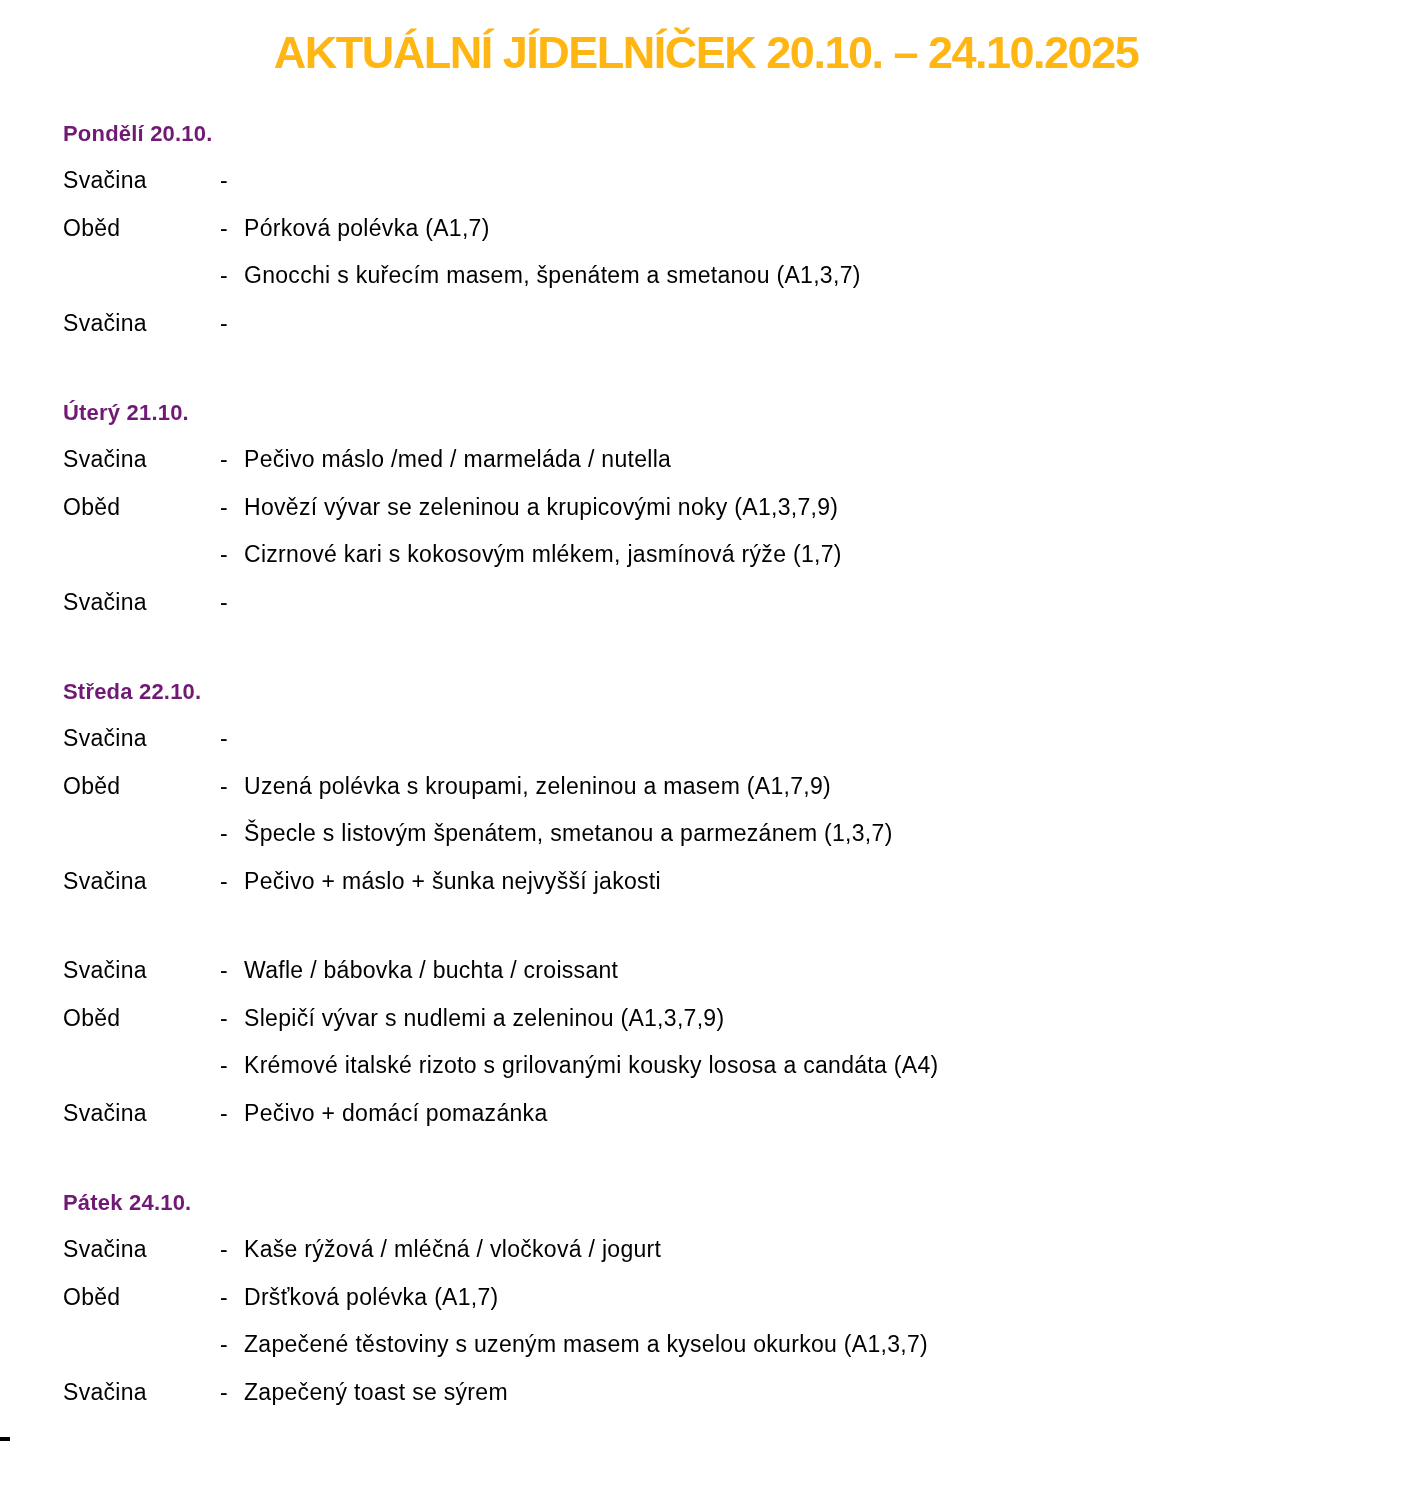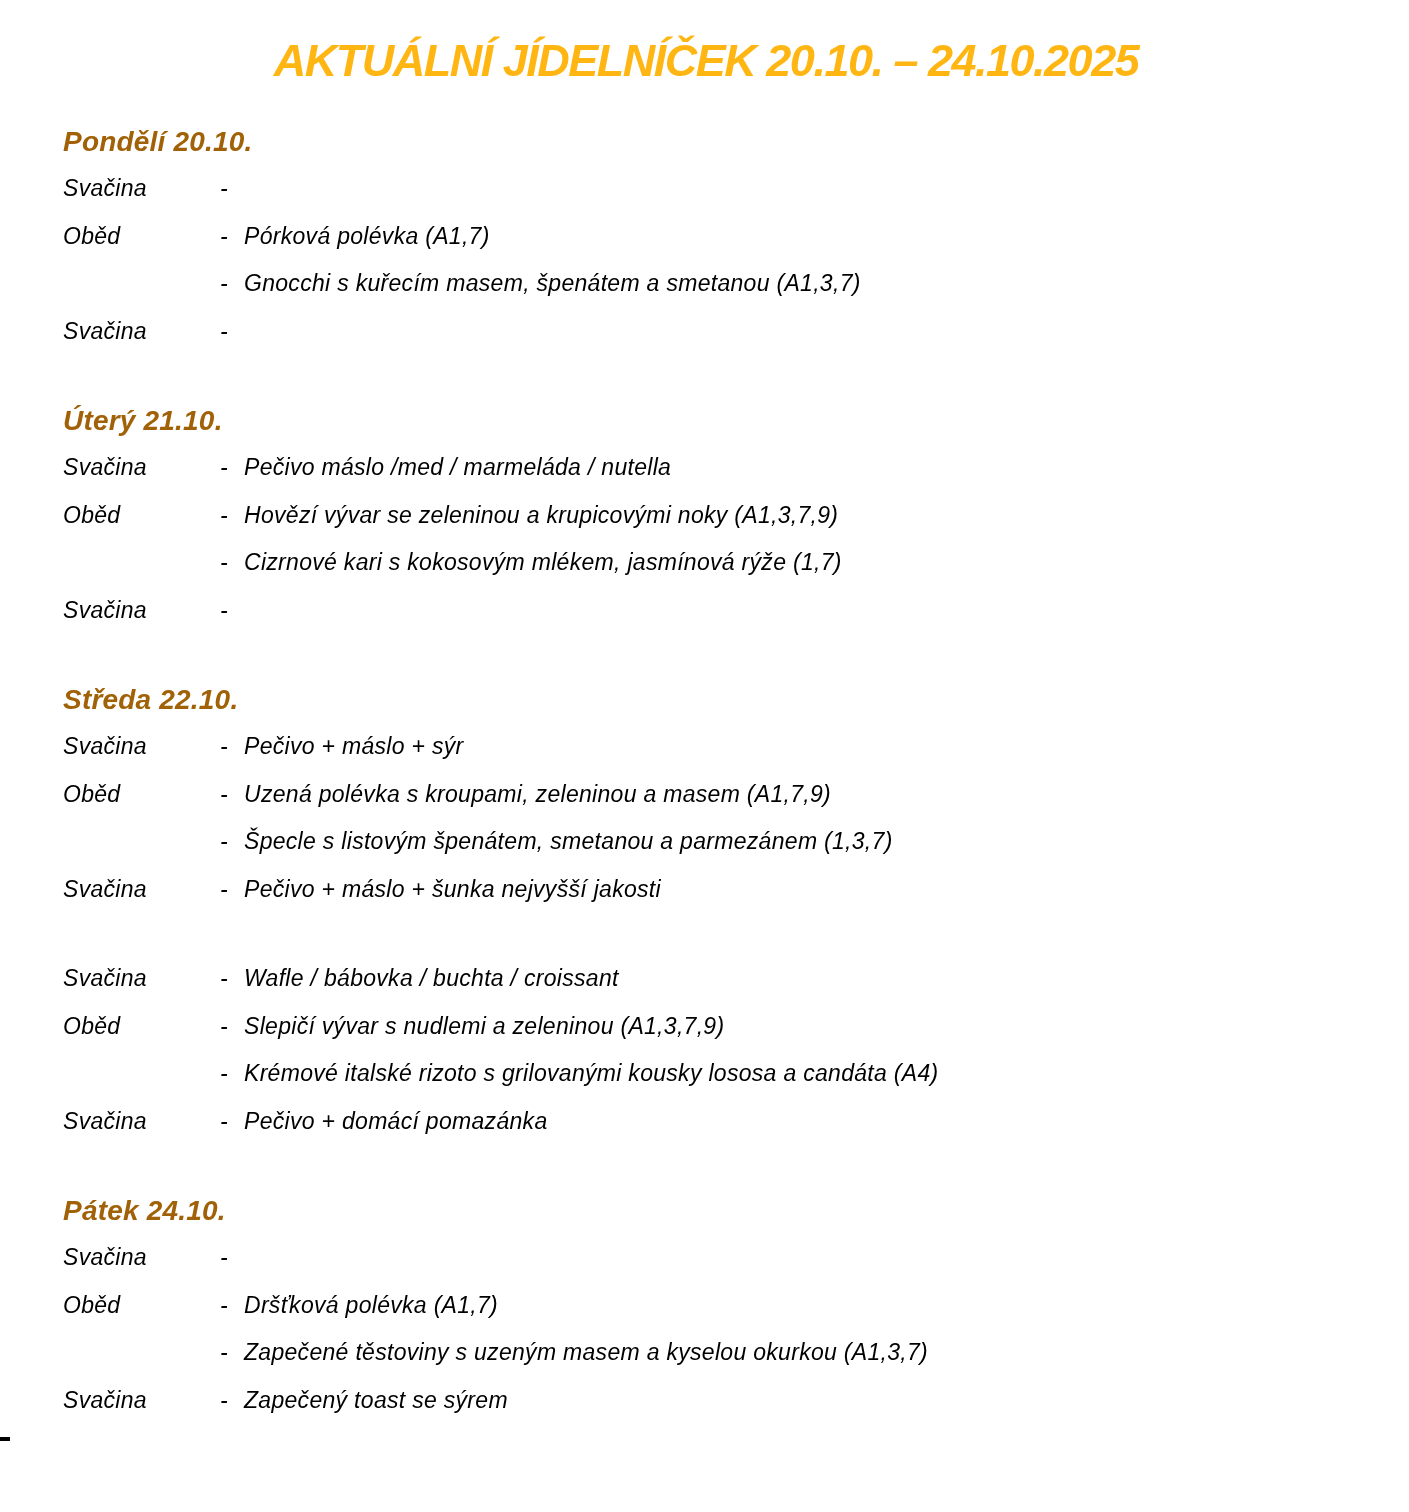--- a/index.html
+++ b/index.html
@@ -9,40 +9,39 @@
   }
   body {
     width: 1409px;
     height: 1512px;
     overflow: hidden;
     font-family: "Liberation Sans", sans-serif;
     color: #000000;
     position: relative;
   }
   .page {
-    padding: 34px 60px 0 63px;
-    font-style: italic;
+    padding: 26px 60px 0 63px;
   }
   .page-title {
     text-align: center;
     font-size: 45px;
     font-weight: 700;
     letter-spacing: -1.5px;
     color: #FFB613;
     line-height: 54px;
     margin: 0 0 30px 0;
     white-space: nowrap;
   }
   .day-section {
     margin-bottom: 42px;
   }
   .day-header {
-    font-size: 28px;
+    font-size: 22px;
     font-weight: 700;
-    color: #a16207;
+    color: #701a75;
     height: 47px;
     line-height: 47px;
     letter-spacing: 0.2px;
   }
   .menu-row {
     display: flex;
     height: 47.5px;
     line-height: 47.5px;
     font-size: 23px;
     letter-spacing: 0.3px;
@@ -118,21 +117,20 @@
       <span class="meal-label">Svačina</span>
       <span class="item-dash">-</span>
     </div>
   </section>
 
   <section class="day-section">
     <div class="day-header">Středa 22.10.</div>
     <div class="menu-row">
       <span class="meal-label">Svačina</span>
       <span class="item-dash">-</span>
-      <span class="meal-item">Pečivo + máslo + sýr</span>
     </div>
     <div class="menu-row">
       <span class="meal-label">Oběd</span>
       <span class="item-dash">-</span>
       <span class="meal-item">Uzená polévka s kroupami, zeleninou a masem (A1,7,9)</span>
     </div>
     <div class="menu-row">
       <span class="meal-label"></span>
       <span class="item-dash">-</span>
       <span class="meal-item">Špecle s listovým špenátem, smetanou a parmezánem (1,3,7)</span>
@@ -165,20 +163,21 @@
       <span class="item-dash">-</span>
       <span class="meal-item">Pečivo + domácí pomazánka</span>
     </div>
   </section>
 
   <section class="day-section">
     <div class="day-header">Pátek 24.10.</div>
     <div class="menu-row">
       <span class="meal-label">Svačina</span>
       <span class="item-dash">-</span>
+      <span class="meal-item">Kaše rýžová / mléčná / vločková / jogurt</span>
     </div>
     <div class="menu-row">
       <span class="meal-label">Oběd</span>
       <span class="item-dash">-</span>
       <span class="meal-item">Dršťková polévka (A1,7)</span>
     </div>
     <div class="menu-row">
       <span class="meal-label"></span>
       <span class="item-dash">-</span>
       <span class="meal-item">Zapečené těstoviny s uzeným masem a kyselou okurkou (A1,3,7)</span>

